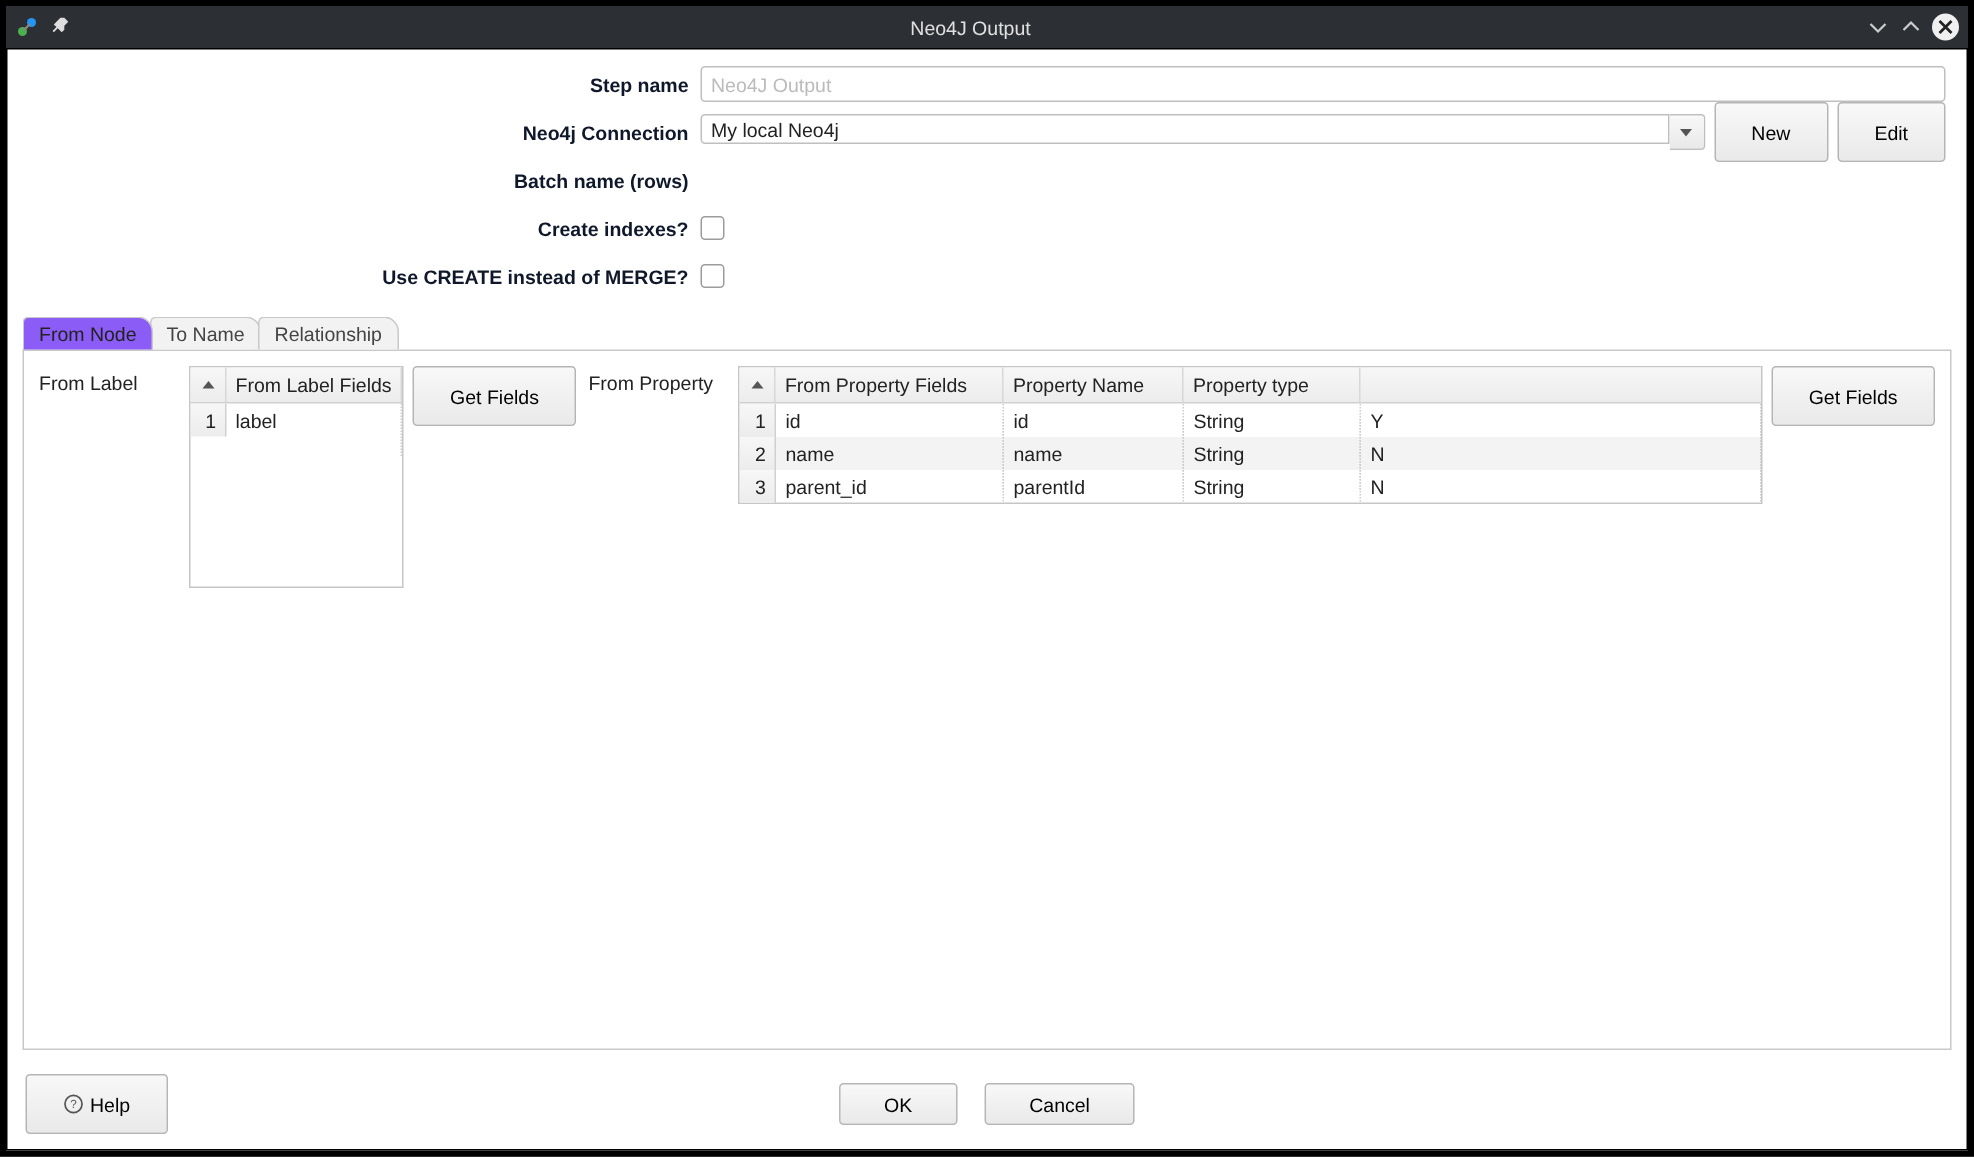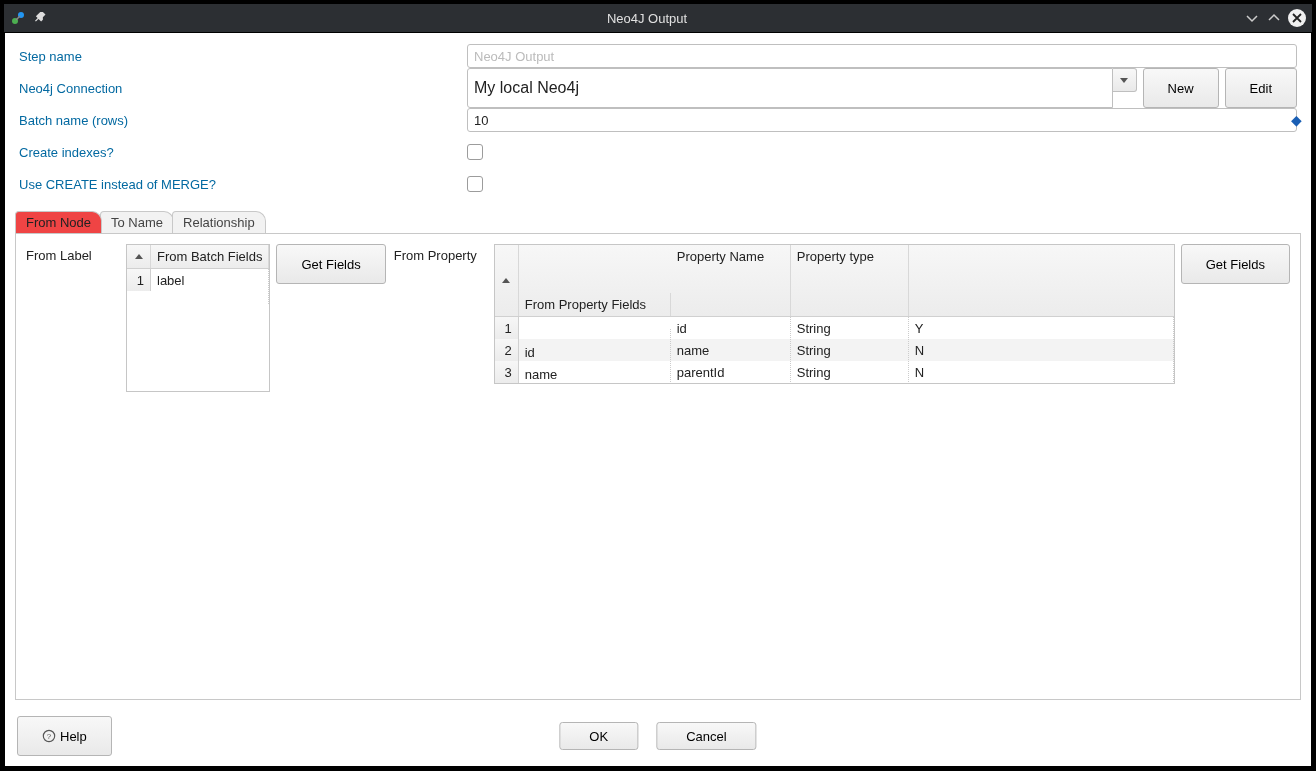--- a/index.html
+++ b/index.html
@@ -16,31 +16,31 @@
   .close-btn {
     width: 18px; height: 18px; border-radius: 50%; background: #f0f0f0; color: #222;
     display: inline-flex; align-items: center; justify-content: center; font-size: 11px; font-weight: bold;
   }
   .client {
     background: #fff; height: calc(100% - 28px); display: flex; flex-direction: column;
     border: 1px solid #000;
   }
   .form-area { padding: 10px 14px 6px 14px; }
   .form-row { display: flex; align-items: center; margin-bottom: 6px; height: 26px; }
-  .form-label { width: 448px; padding-right: 8px; color: #0369a1; }
+  .form-label { width: 448px; text-align: right; padding-right: 8px; color: #0f172a; font-weight: bold; }
   .form-field { flex: 1; display: flex; align-items: center; gap: 6px; }
   .text-input {
     flex: 1; height: 24px; border: 1px solid #bfbfbf; border-radius: 3px; padding: 0 6px;
     font-size: 13px; background: #fff; color: #222;
   }
   .text-input::placeholder { color: #bbb; }
   .combo { position: relative; flex: 1; display: flex; }
   .combo input {
-    flex: 1; height: 40px; border: 1px solid #bfbfbf; border-radius: 3px 0 0 3px; padding: 0 6px;
-    font-size: 16px; background: #fff; color: #222;
+    flex: 1; height: 20px; border: 1px solid #bfbfbf; border-radius: 3px 0 0 3px; padding: 0 6px;
+    font-size: 13px; background: #fff; color: #222;
   }
   .combo-btn {
     width: 24px; height: 24px; border: 1px solid #bfbfbf; border-left: none; border-radius: 0 3px 3px 0;
     background: linear-gradient(#f8f8f8, #e9e9e9); display: flex; align-items: center; justify-content: center;
     cursor: pointer;
   }
   .btn {
     height: 40px; padding: 0 24px; border: 1px solid #b5b5b5; border-radius: 3px;
     background: linear-gradient(#f8f8f8, #e9e9e9); cursor: pointer; font-size: 13px; display: inline-flex;
     align-items: center; justify-content: center;
@@ -54,21 +54,21 @@
     width: 16px; height: 16px; border: 1px solid #9c9c9c; border-radius: 3px; background: #fff; cursor: pointer;
   }
   
   .tabs-bar { display: flex; align-items: flex-end; padding: 0 10px; height: 24px; }
   .tab {
     padding: 3px 10px 3px 10px; border: 1px solid #c8c8c8; border-bottom: none;
     border-radius: 4px 10px 0 0; background: #fdfdfd; margin-right: 0; position: relative;
     font-size: 13px; cursor: pointer;
   }
   .tab + .tab { margin-left: -2px; }
-  .tab.active { background: #ef4444; z-index: 2; }
+  .tab.active { background: #8b5cf6; z-index: 2; }
   .tab:not(.active) { background: #f2f2f2; color:#444; }
   .tab-panel {
     border: 1px solid #c8c8c8; margin: 0 10px 6px 10px; flex: 1; padding: 10px 10px;
     display:flex; flex-direction:row; gap:8px; overflow:hidden;
   }
   
   .section { display:flex; align-items:flex-start; gap:8px; }
   .section.grow { flex:1; min-height:0; }
   .section-label { width: 92px; padding-top:4px; }
   .section-body { flex:1; display:flex; gap:6px; align-items:flex-start; min-height:0; }
@@ -89,21 +89,21 @@
   .grid-row { display:flex; height:22px; align-items:center; }
   .grid-row.alt { background:#f3f3f3; }
   .gc { padding:16px 6px; border-right:1px dotted #ccc; overflow:hidden; white-space:nowrap; }
   .gc-rownum {
     width:24px; text-align:right; padding-right:6px; background:linear-gradient(#f7f7f7,#ececec);
     border-right:1px solid #d0d0d0; height:100%; display:flex; align-items:center; justify-content:flex-end;
   }
   
   .lg-c1 { flex:1; }
   
-  .pg-c1 { width:152px;margin-top:48px; }
+  .pg-c1 { width:152px; }
   .pg-c2 { width:120px; }
   .pg-c3 { width:118px; }
   .pg-c4 { flex:1; }
   .footer {
     padding:10px 12px; display:flex; align-items:center; position:relative; border-top:0;
   }
   .footer .center-btns { position:absolute; left:50%; transform:translateX(-50%); display:flex; gap:18px; }
   .help-btn { display:inline-flex; align-items:center; gap:4px; }
   .chev { width:0;height:0;border-left:4px solid transparent;border-right:4px solid transparent;border-top:5px solid #555; }
   .chev-up { border-top:none;border-bottom:5px solid #555; }
@@ -165,26 +165,20 @@
             <div class="combo-btn">
                 <span class="chev"></span>
               </div>
           </div>
           <button class="btn">New</button>
           <button class="btn">Edit</button>
         </div>
       </div>
       <div class="form-row">
         <div class="form-label">Batch name (rows)</div>
-        <div class="form-field">
-          <div class="spin-wrap">
-            <input class="text-input" value="10" style="">
-            <span class="spin-right">◆</span>
-          </div>
-        </div>
       </div>
       <div class="form-row">
         <div class="form-label">Create indexes?</div>
         <div class="form-field">
           <div class="checkbox"></div>
         </div>
       </div>
       <div class="form-row">
         <div class="form-label">Use CREATE instead of MERGE?</div>
         <div class="form-field">
@@ -202,21 +196,21 @@
     <div class="tab-panel">
 
       <div class="section">
         <div class="section-label">From Label</div>
         <div class="section-body">
           <div class="grid small">
             <div class="grid-header">
               <div class="gh-cell gh-rownum">
                   <span class="chev chev-up"></span>
                 </div>
-              <div class="gh-cell lg-c1">From Batch Fields</div>
+              <div class="gh-cell lg-c1">From Label Fields</div>
             </div>
             <div class="grid-body">
               <div class="grid-row">
                 <div class="gc-rownum">1</div>
                 <div class="gc lg-c1">label</div>
               </div>
             </div>
           </div>
           <button class="btn">Get Fields</button>
         </div>

